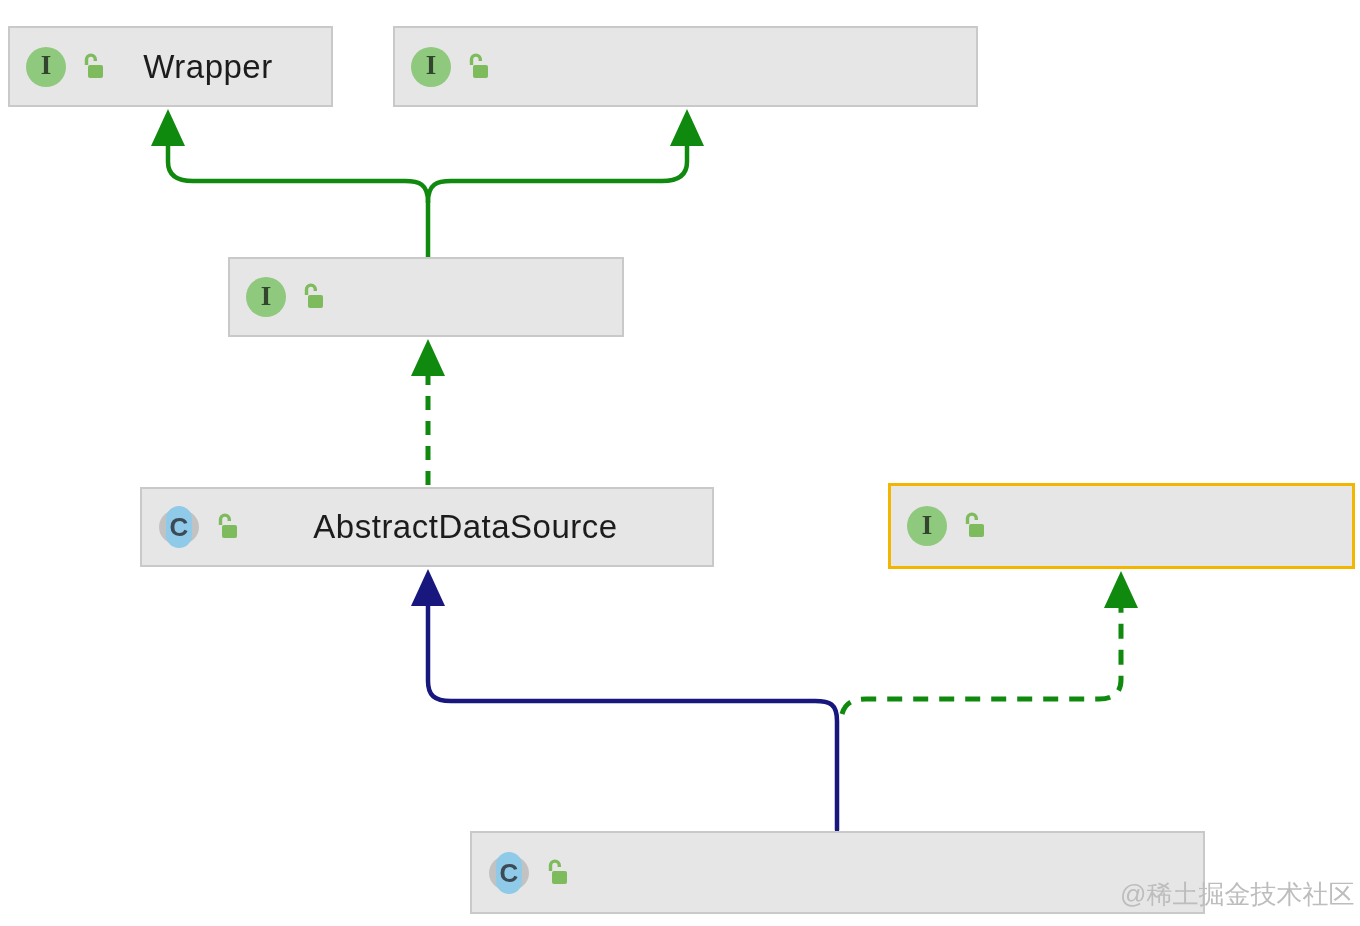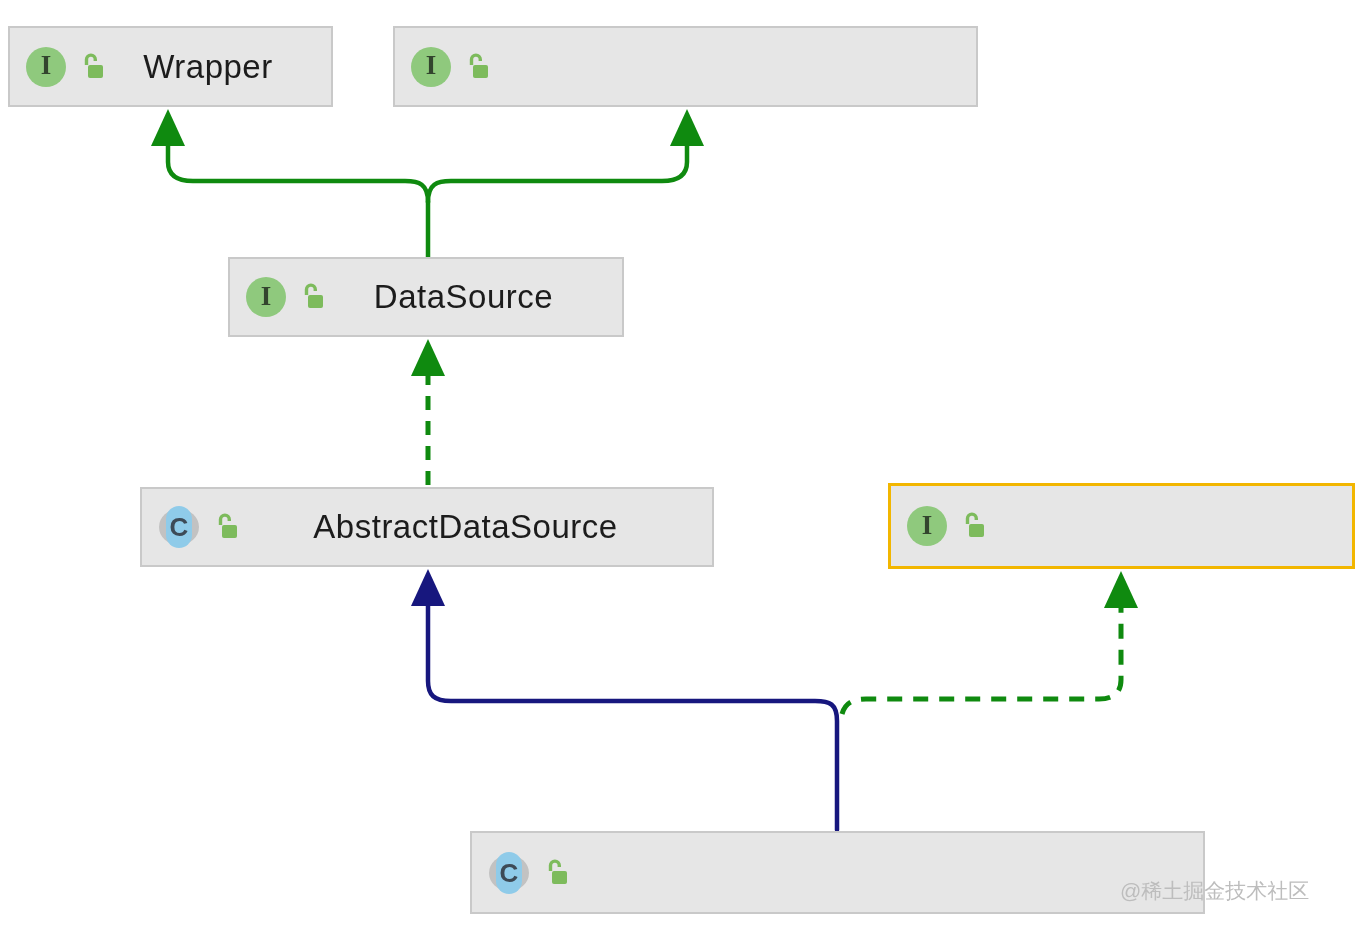--- a/index.html
+++ b/index.html
@@ -97,21 +97,21 @@
     color: var(--class-icon-letter, #3d4a56);
     line-height: 1;
   }
 
   .lock-icon { display: inline-block; }
 
   #watermark {
     position: absolute;
     left: 1120px;
     top: 877px;
-    font-size: 21px;
+    font-size: 26px;
     color: var(--watermark-gray, #bdbdbd);
     white-space: nowrap;
     font-family: "Liberation Sans", sans-serif;
   }
 </style>
 </head>
 <body>
 
 <div id="canvas">
 
@@ -171,21 +171,20 @@
   <div class="node" style="left:228px; top:257px; width:396px; height:80px;">
     <span class="node-icons">
       <span class="iface-icon">
         <span class="iface-letter">I</span>
       </span>
       <svg class="lock-icon" width="28" height="30" viewBox="0 0 26 30">
         <path d="M6.5 13 V7.5 a4.4 4.4 0 0 1 8.8 0 V9" fill="none" stroke-width="3.4" stroke="#7dbb5c"></path>
         <rect x="8" y="13" width="15" height="13" rx="2" fill="#7dbb5c"></rect>
       </svg>
     </span>
-    <span class="node-label">DataSource</span>
   </div>
 
   <div class="node" style="left:140px; top:487px; width:574px; height:80px;">
     <span class="node-icons">
       <span class="cls-icon">
         <span class="cls-ring"></span>
         <span class="cls-pill">
           <span class="cls-letter">C</span>
         </span>
       </span>

